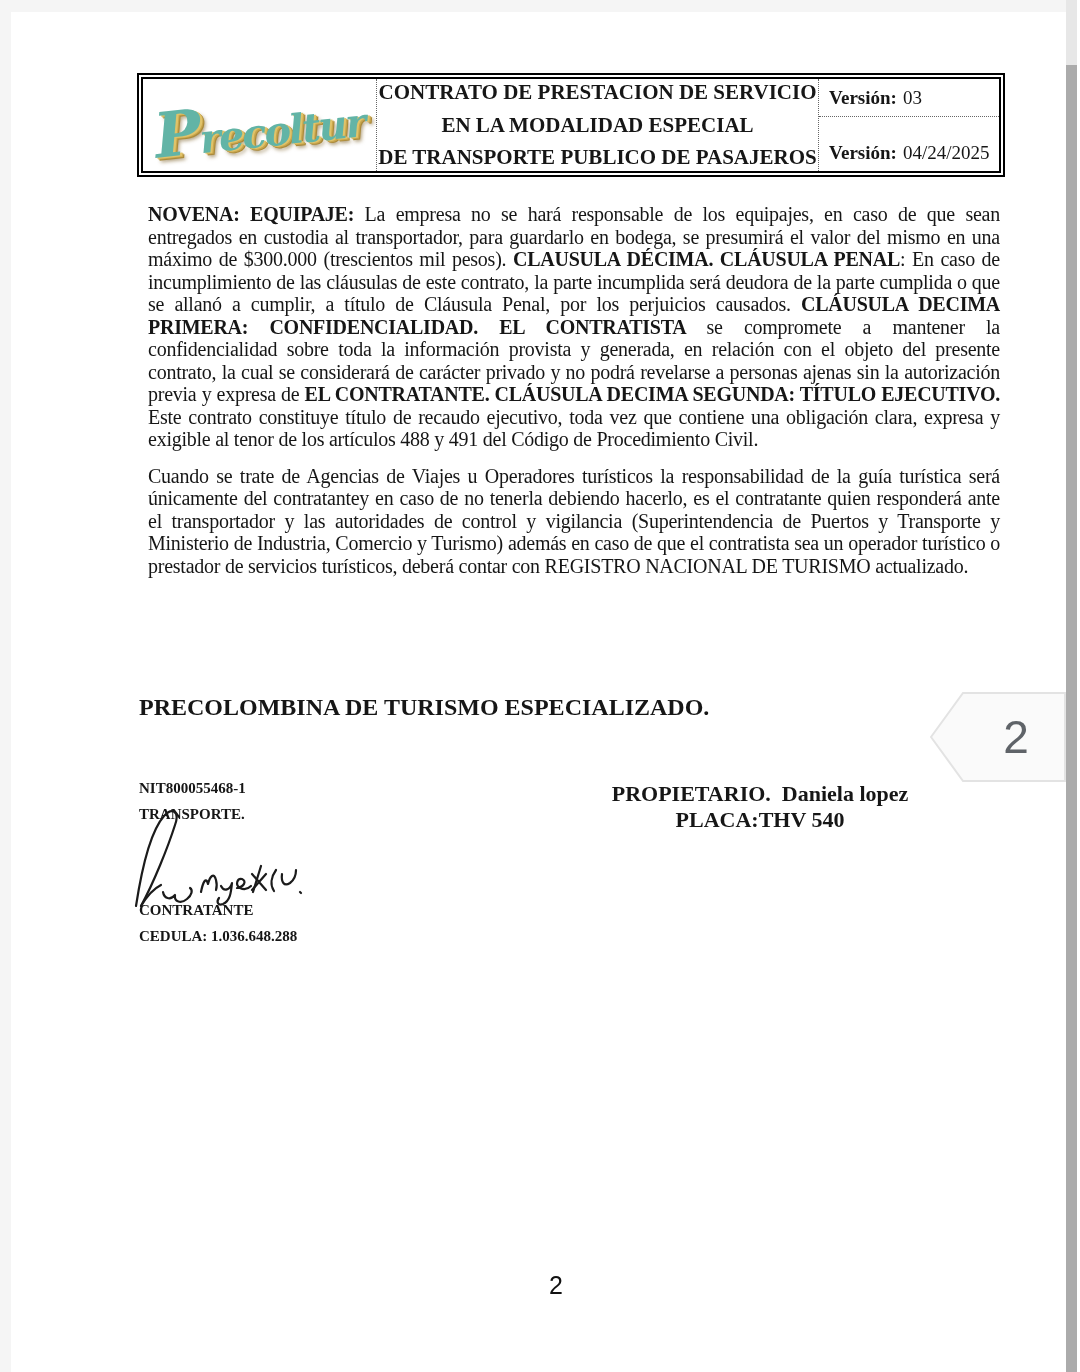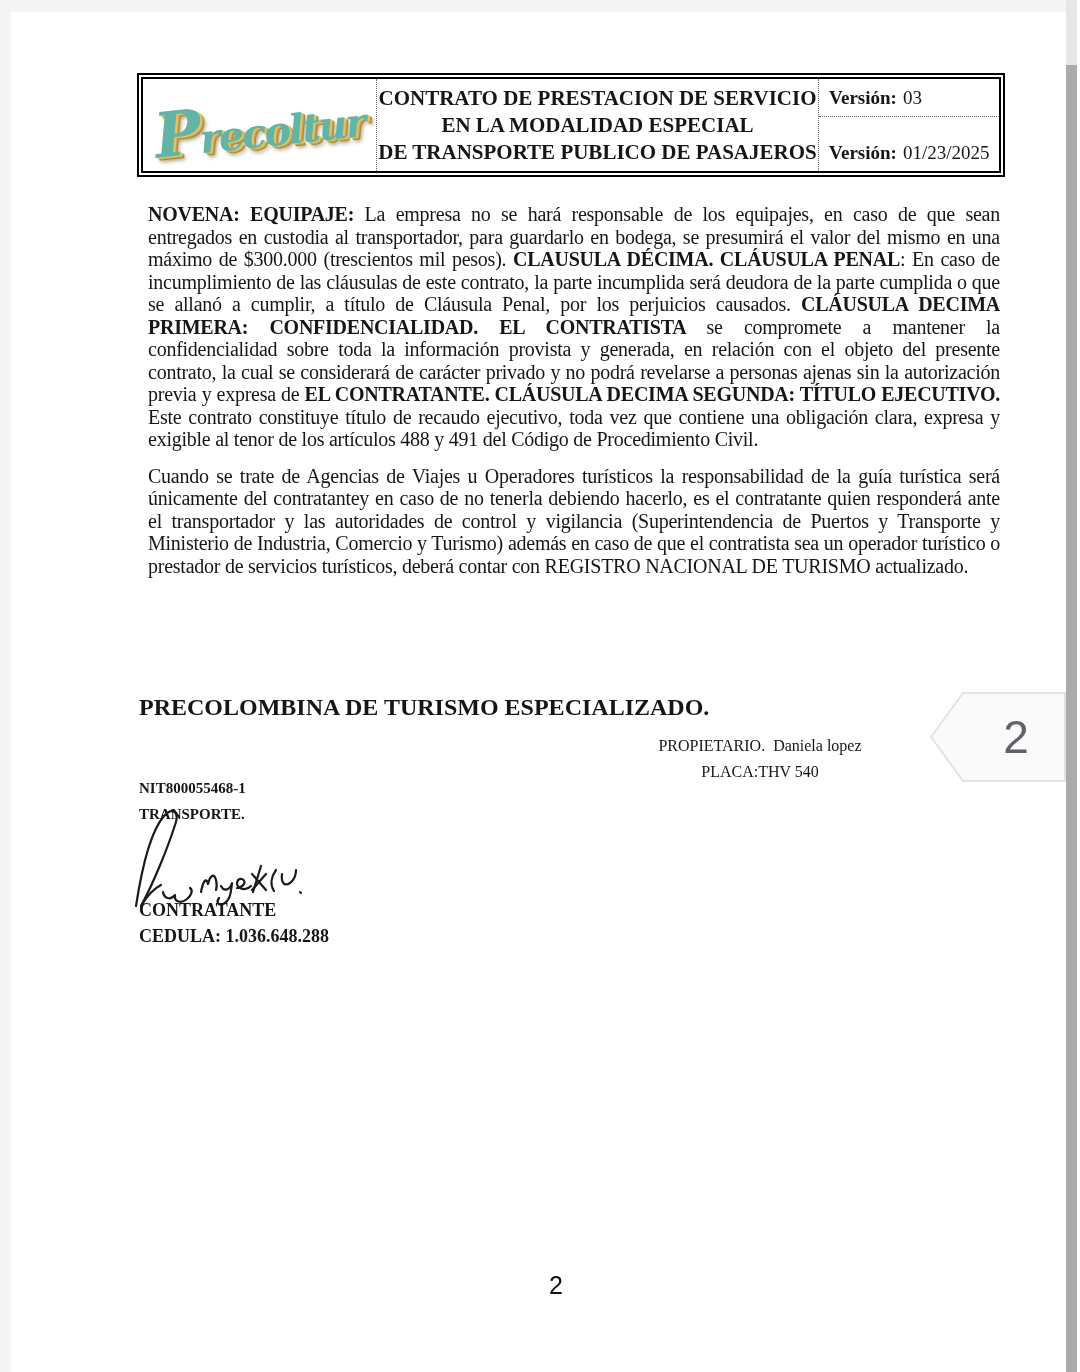--- a/index.html
+++ b/index.html
@@ -12,43 +12,43 @@
   .scroll-thumb{position:absolute;left:0;top:65px;width:11px;height:1307px;background:#ababab;}
   .right-sliver{position:absolute;left:1077px;top:0;width:3px;height:1372px;background:#ffffff;}
 
   
   .htable{position:absolute;left:137px;top:73px;width:868px;height:104px;border:2px solid #000;
           padding:2px;box-sizing:border-box;background:#fff;}
   .htable-inner{display:grid;grid-template-columns:234px 442px 1fr;width:100%;height:100%;
                 border:2px solid #000;box-sizing:border-box;}
   .cell-logo{border-right:1px dotted #666;display:flex;align-items:center;justify-content:center;overflow:hidden;}
   .cell-title{border-right:1px dotted #666;display:flex;flex-direction:column;align-items:center;
-              justify-content:center;text-align:center;font-weight:bold;font-size:21px;line-height:27px;}
+              justify-content:space-between;text-align:center;font-weight:bold;font-size:21px;line-height:27px;}
   .cell-version{display:flex;flex-direction:column;gap:17px;}
   .vrow{flex:1;display:flex;align-items:center;padding-left:10px;font-size:19px;white-space:nowrap;}
   .vrow.first{border-bottom:1px dotted #666;}
   .vlabel{font-weight:bold;margin-right:6px;}
 
   .logo-script{display:inline-block;font-family:"DejaVu Serif",serif;font-style:italic;font-weight:bold;
                font-size:40px;letter-spacing:-2px;color:#62b4a6;transform:rotate(-6deg);
                text-shadow:2px 1px 0 #e0c369,3px 2px 0 #c9a64d,4px 3px 0 #ab8a3a,5px 5px 4px rgba(116,88,28,.55);}
   .logo-script::first-letter{font-size:62px;}
 
   
   .content{position:absolute;left:138px;top:203px;width:862px;font-size:20px;line-height:22.5px;
            letter-spacing:-0.25px;text-align:justify;}
   .content p{margin:0 0 14px 10px;}
   .b{font-weight:bold;}
 
   .company{position:absolute;left:139px;top:694px;font-weight:bold;font-size:24px;}
-  .owner-block{position:absolute;left:560px;top:733px;width:400px;text-align:center;
-               font-weight:normal;font-size:16px;line-height:26px;}
+  .owner-block{position:absolute;left:560px;top:781px;width:400px;text-align:center;
+               font-weight:bold;font-size:22px;line-height:26px;}
   .nit-block{position:absolute;left:139px;top:763px;font-weight:bold;font-size:15px;line-height:26px;margin-top:12px;}
   .signature{position:absolute;left:128px;top:808px;}
-  .contratante-block{position:absolute;left:139px;top:897px;font-weight:bold;font-size:18px;line-height:26px;}
+  .contratante-block{position:absolute;left:139px;top:897px;font-weight:bold;font-size:15px;line-height:26px;}
 
   
   .marker{position:absolute;left:930px;top:692px;width:136px;height:90px;}
   .marker svg{position:absolute;left:0;top:0;}
   .marker-num{position:absolute;left:36px;top:0;width:100px;height:90px;display:flex;align-items:center;
               justify-content:center;font-family:"Liberation Sans",sans-serif;font-size:46px;color:#5f6368;}
 
   .footer-num{position:absolute;left:549px;top:1271px;font-family:"Liberation Sans",sans-serif;
               font-size:25px;color:#111;}
 </style>
@@ -74,21 +74,21 @@
         <div>EN LA MODALIDAD ESPECIAL</div>
         <div>DE TRANSPORTE PUBLICO DE PASAJEROS</div>
       </div>
       <div class="cell-version">
         <div class="vrow first">
           <span class="vlabel">Versión:</span>
           <span>03</span>
         </div>
         <div class="vrow">
           <span class="vlabel">Versión:</span>
-          <span>01/23/2025</span>
+          <span>04/24/2025</span>
         </div>
       </div>
     </div>
   </div>
 
   <div class="content">
     <p><span class="b">NOVENA: EQUIPAJE: </span><span>La empresa no se hará responsable de los equipajes, en caso de que sean entregados en custodia al transportador, para guardarlo en bodega, se presumirá el valor del mismo en una máximo de $300.000 (trescientos mil pesos). </span><span class="b">CLAUSULA DÉCIMA. CLÁUSULA PENAL</span><span>: En caso de incumplimiento de las cláusulas de este contrato, la parte incumplida será deudora de la parte cumplida o que se allanó a cumplir, a título de Cláusula Penal, por los perjuicios causados. </span><span class="b">CLÁUSULA DECIMA PRIMERA: CONFIDENCIALIDAD. EL CONTRATISTA </span><span>se compromete a mantener la confidencialidad sobre toda la información provista y generada, en relación con el objeto del presente contrato, la cual se considerará de carácter privado y no podrá revelarse a personas ajenas sin la autorización previa y expresa de </span><span class="b">EL CONTRATANTE. CLÁUSULA DECIMA SEGUNDA: TÍTULO EJECUTIVO. </span><span>Este contrato constituye título de recaudo ejecutivo, toda vez que contiene una obligación clara, expresa y exigible al tenor de los artículos 488 y 491 del Código de Procedimiento Civil.</span></p>
     <p>Cuando se trate de Agencias de Viajes u Operadores turísticos la responsabilidad de la guía turística será únicamente del contratantey en caso de no tenerla debiendo hacerlo, es el contratante quien responderá ante el transportador y las autoridades de control y vigilancia (Superintendencia de Puertos y Transporte y Ministerio de Industria, Comercio y Turismo) además en caso de que el contratista sea un operador turístico o prestador de servicios turísticos, deberá contar con REGISTRO NACIONAL DE TURISMO actualizado.</p>
   </div>
 

